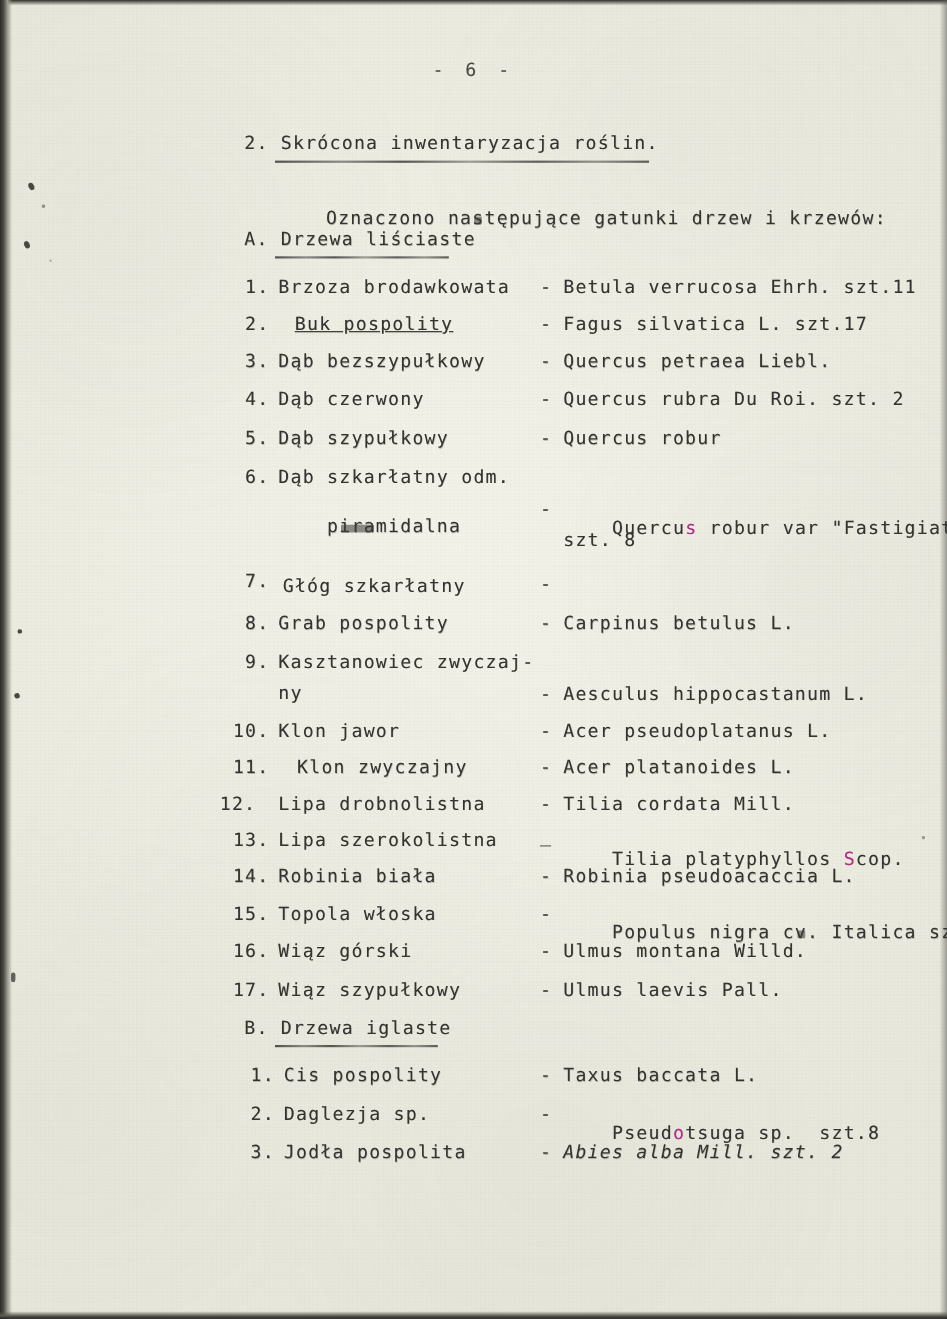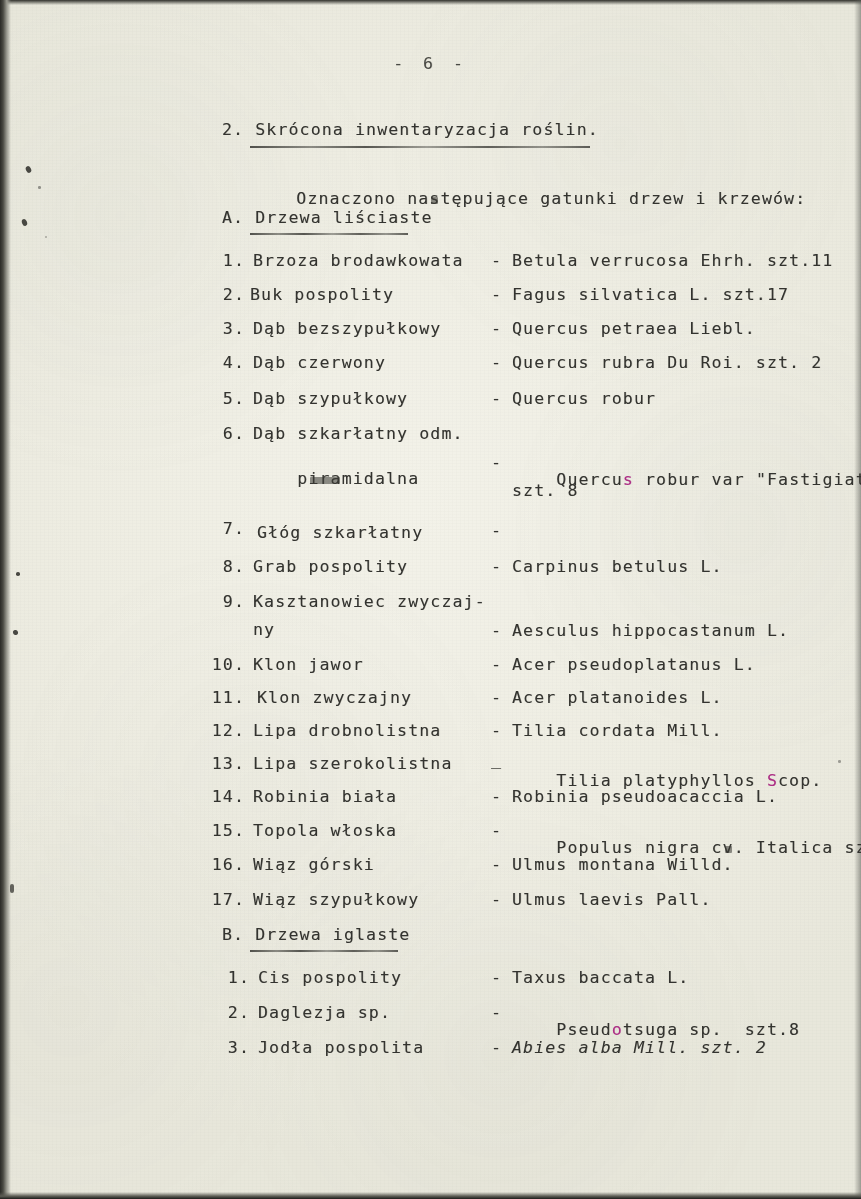--- a/index.html
+++ b/index.html
@@ -161,21 +161,21 @@
 
   <div class="ink" style="left:222px; top:210px;">A. Drzewa liściaste</div>
   <div class="underline" style="left:250px; top:233px; width:158px;"></div>
 
   <div class="ink num" style="left:200px; top:253px; width:45px;">1.</div>
   <div class="ink" style="left:253px; top:253px;">Brzoza brodawkowata</div>
   <div class="ink" style="left:491px; top:253px;">-</div>
   <div class="ink" style="left:512px; top:253px;">Betula verrucosa Ehrh. szt.11</div>
 
   <div class="ink num" style="left:200px; top:287px; width:45px;">2.</div>
-  <div class="ink" style="left:250px; top:287px;">Buk pospolity</div>
+  <div class="ink" style="left:268px; top:287px;text-decoration:underline;">Buk pospolity</div>
   <div class="ink" style="left:491px; top:287px;">-</div>
   <div class="ink" style="left:512px; top:287px;">Fagus silvatica L. szt.17</div>
 
   <div class="ink num" style="left:200px; top:321px; width:45px;">3.</div>
   <div class="ink" style="left:253px; top:321px;">Dąb bezszypułkowy</div>
   <div class="ink" style="left:491px; top:321px;">-</div>
   <div class="ink" style="left:512px; top:321px;">Quercus petraea Liebl.</div>
 
   <div class="ink num" style="left:200px; top:355px; width:45px;">4.</div>
   <div class="ink" style="left:253px; top:355px;">Dąb czerwony</div>
@@ -212,25 +212,25 @@
   <div class="ink" style="left:253px; top:622px;">ny</div>
   <div class="ink" style="left:491px; top:623px;">-</div>
   <div class="ink" style="left:512px; top:623px;">Aesculus hippocastanum L.</div>
 
   <div class="ink num" style="left:200px; top:657px; width:45px;">10.</div>
   <div class="ink" style="left:253px; top:657px;">Klon jawor</div>
   <div class="ink" style="left:491px; top:657px;">-</div>
   <div class="ink" style="left:512px; top:657px;">Acer pseudoplatanus L.</div>
 
   <div class="ink num" style="left:200px; top:690px; width:45px;">11.</div>
-  <div class="ink" style="left:257px; top:690px;">Klon zwyczajny</div>
+  <div class="ink" style="left:270px; top:690px;">Klon zwyczajny</div>
   <div class="ink" style="left:491px; top:690px;">-</div>
   <div class="ink" style="left:512px; top:690px;">Acer platanoides L.</div>
 
-  <div class="ink num" style="left:200px; top:723px; width:45px;">12.</div>
+  <div class="ink num" style="left:188px; top:723px; width:45px;">12.</div>
   <div class="ink" style="left:253px; top:723px;">Lipa drobnolistna</div>
   <div class="ink" style="left:491px; top:723px;">-</div>
   <div class="ink" style="left:512px; top:723px;">Tilia cordata Mill.</div>
 
   <div class="ink num" style="left:200px; top:756px; width:45px;">13.</div>
   <div class="ink" style="left:253px; top:756px;">Lipa szerokolistna</div>
   <div class="ink" style="left:491px; top:752px;">_</div>
   <div class="ink" style="left:512px; top:756px;">
     <span>Tilia platyphyllos </span><span class="magenta">S</span><span>cop.</span>
   </div>

